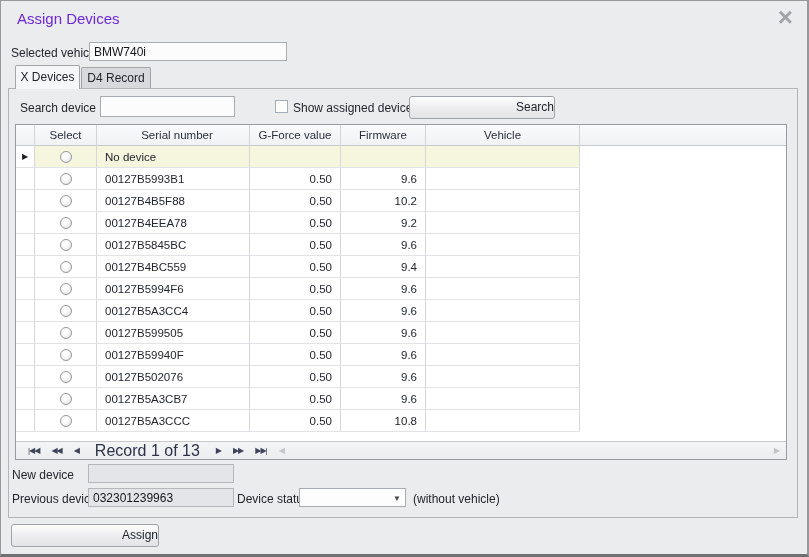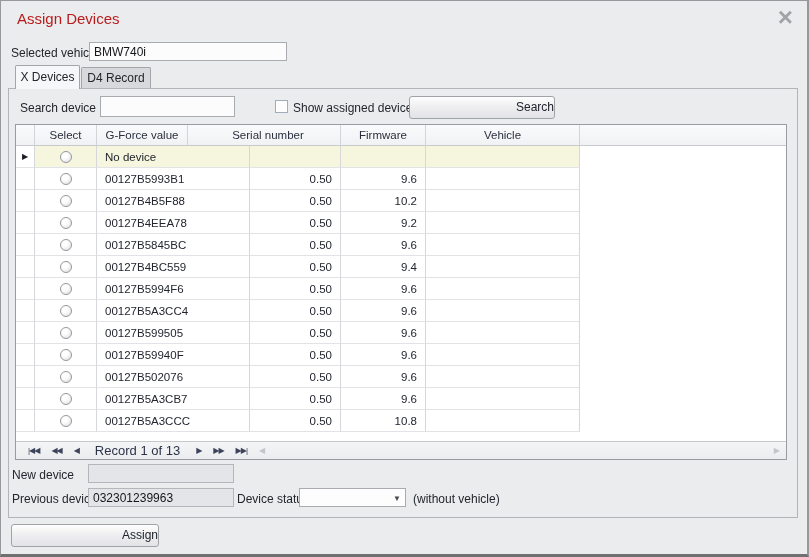--- a/index.html
+++ b/index.html
@@ -2,21 +2,21 @@
 <html><head>
 <meta charset="utf-8">
 <style>
   * { margin:0; padding:0; box-sizing:border-box; }
   html,body { width:809px; height:557px; overflow:hidden; background:#dfe0e3;
     font-family:"Liberation Sans","DejaVu Sans",sans-serif; font-size:12px; color:#24272f; }
   .dialog { position:absolute; left:0; top:0; width:809px; height:557px;
     background:#ebecee; border:1px solid #97989c; border-right-width:2px;
     border-bottom:3px solid #6e7072; }
   
-  .title { position:absolute; left:16px; top:9px; font-size:15px; color:#b91c1c; }
+  .title { position:absolute; left:16px; top:9px; font-size:15px; color:#6d28d9; }
   .close { position:absolute; right:14px; top:2px; font-size:26px; font-weight:bold;
     color:#a2a3a7; cursor:pointer; line-height:28px; }
   
   .lbl { position:absolute; font-size:12px; color:#23262e; white-space:nowrap; }
   .textbox { position:absolute; background:#fcfcfd; border:1px solid #a8abb0;
     font-size:12px; color:#15161a; padding:2px 4px; line-height:14px; }
   .textbox.disabled { background:#e4e5e9; border-color:#b4b6bb; }
   #selVehicleField { left:88px; top:41px; width:198px; height:19px; }
   
   .tab { position:absolute; border:1px solid #a3a5a9; border-bottom:none;
@@ -61,21 +61,21 @@
   .drow.current .cell:not(.c-tr):not(.c-ind) { background:#f6f6de; }
   .gfill { flex:1; background:#fff; }
   .radio { width:12px; height:12px; border-radius:50%; border:1px solid #96979b;
     background:radial-gradient(circle at 35% 30%, #ffffff 30%, #dcdde0); cursor:pointer; }
   .arrow { font-size:8px; color:#1b1d22; }
   
   .nav { height:18px; background:linear-gradient(#f4f5f6,#ebecee);
     border-top:1px solid #c6c8cc; display:flex; align-items:center; font-size:11px;
     color:#2c3248; padding-left:6px; position:relative; }
   .nbtn { font-size:8px; letter-spacing:-1px; color:#3c435a; margin:0 6px; cursor:pointer; }
-  .nav-text { margin:0 10px; font-size:13px; color:#2c3248; }
+  .nav-text { margin:0 10px; font-size:16px; color:#2c3248; }
   .ndis { color:#c3c5c9; font-size:8px; margin:0 6px; }
   .nscroll-r { position:absolute; right:6px; color:#c3c5c9; font-size:8px; cursor:pointer; }
   
   #newDevLbl { left:3px; top:379px; }
   #newDevField { left:79px; top:375px; width:146px; height:19px; }
   #prevDevLbl { left:3px; top:403px; }
   #prevDevField { left:79px; top:399px; width:146px; height:19px; }
   #devStatusLbl { left:228px; top:403px; }
   .combo { position:absolute; left:290px; top:399px; width:107px; height:19px;
     background:#fdfdfe; border:1px solid #a8abb0; cursor:pointer; }
@@ -106,22 +106,22 @@
       <span></span>
     </div>
     <div class="checkbox"></div>
     <div class="lbl cb-lbl">Show assigned devices</div>
     <div class="btn" id="searchBtn">Search</div>
 
     <div class="grid">
       <div class="grow hrow">
         <div class="cell hcell c-ind"></div>
         <div class="cell hcell c-sel">Select</div>
+        <div class="cell hcell c-ser">Serial number</div>
         <div class="cell hcell c-gf" style="justify-content:center; padding:0;">G-Force value</div>
-        <div class="cell hcell c-ser">Serial number</div>
         <div class="cell hcell c-fw" style="justify-content:center; padding:0;">Firmware</div>
         <div class="cell hcell c-veh" style="justify-content:center; padding:0;">Vehicle</div>
         <div class="cell c-tr"></div>
       </div>
       <div id="gridBody">
           <div class="grow drow current">
     <div class="cell c-ind">
               <span class="arrow">▶</span>
             </div>
     <div class="cell c-sel">

